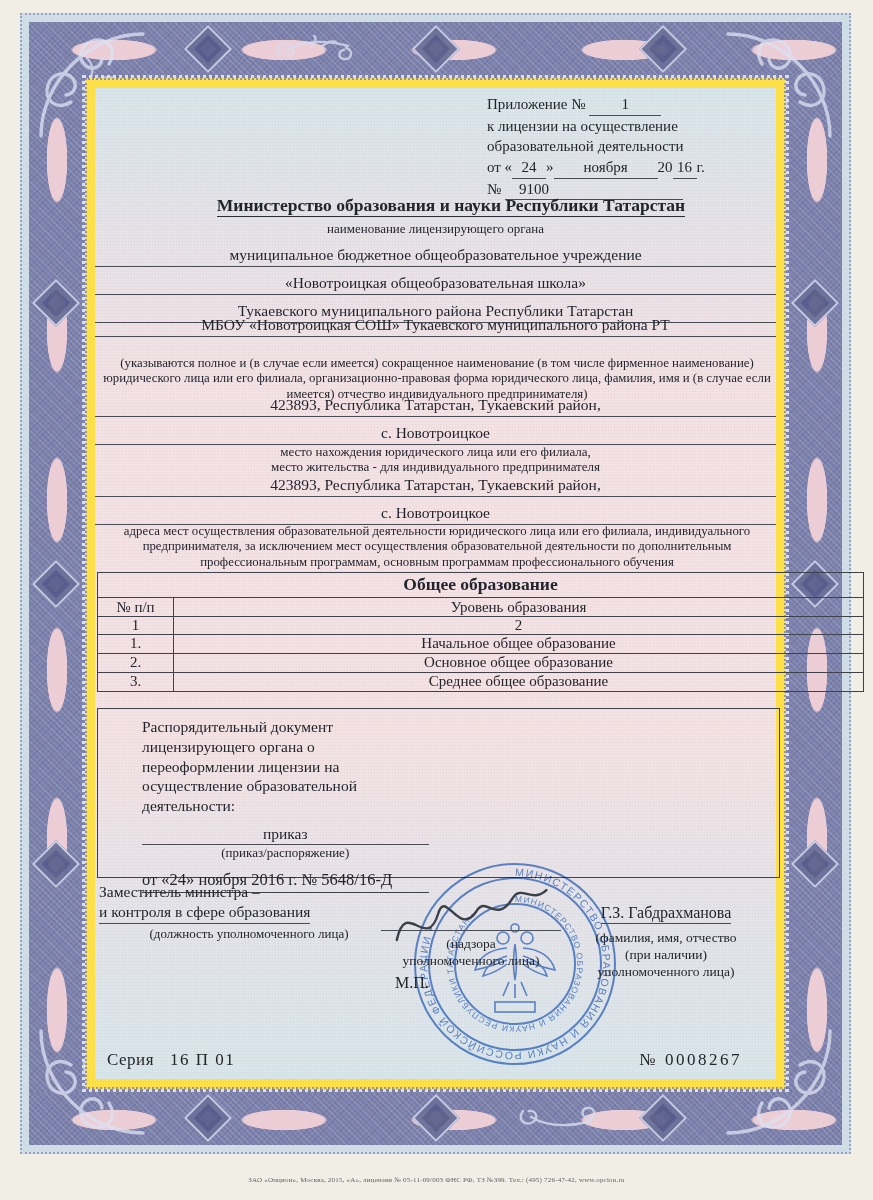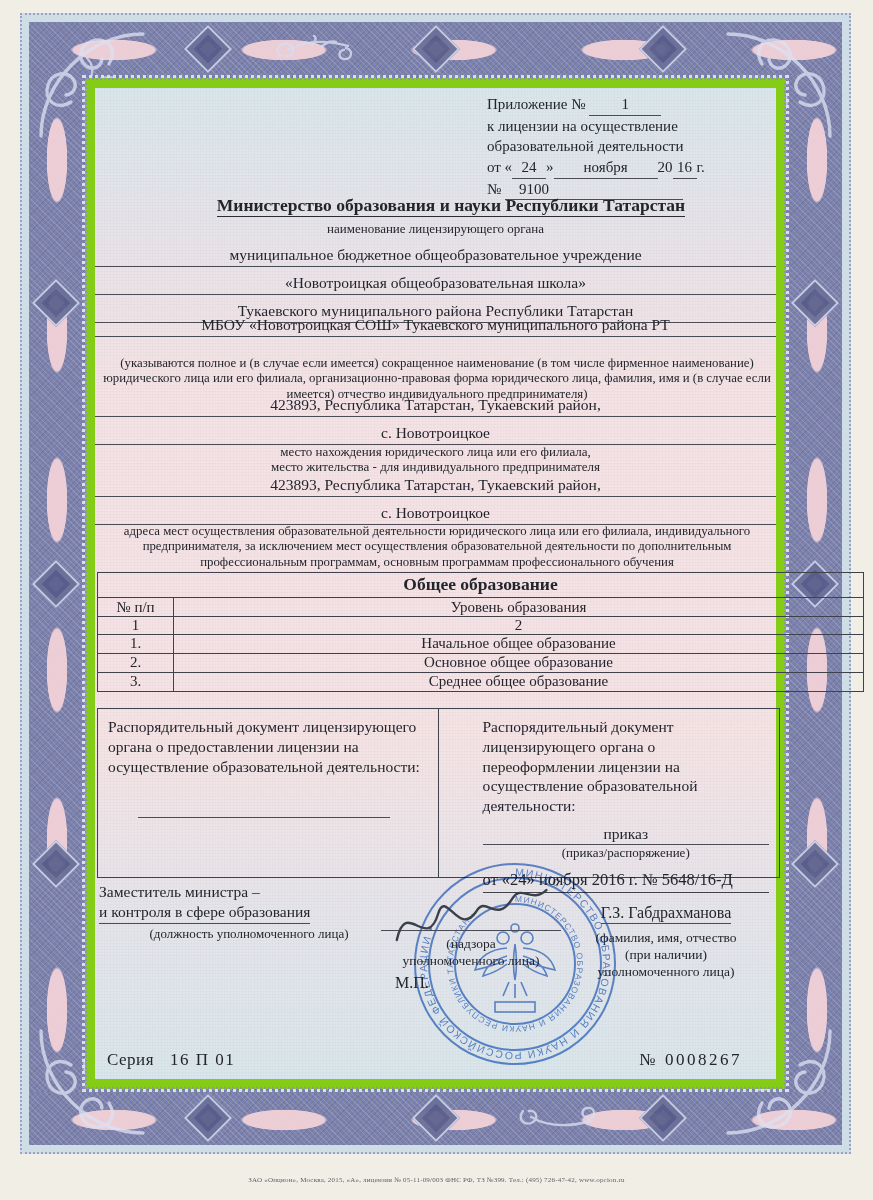--- a/index.html
+++ b/index.html
@@ -51,21 +51,21 @@
     background:#5e648f;
     border:2px solid #c9cee6;
     transform:rotate(45deg);
     box-shadow: inset 0 0 0 5px #6b7199, inset 0 0 0 9px #575d8a;
     opacity:.95;
   }
   .flourish { position:absolute; opacity:.9; }
 
   .strip { 
     position:absolute; left:56px; right:56px; top:56px; bottom:56px;
-    background:#84cc16;
+    background:#fde047;
     border:2px dotted #8d93bd;
     padding:8px;
   }
   .content {
     position:relative; width:100%; height:100%;
     background:
       repeating-linear-gradient(0deg, rgba(130,150,175,.05) 0 1px, transparent 1px 3px),
       repeating-linear-gradient(90deg, rgba(160,130,150,.04) 0 1px, transparent 1px 3px),
       linear-gradient(180deg, #d9e6eb 0%, #e6e3e8 14%, #f4e2e4 30%, #f5e3e4 66%, #e6e4e9 82%, #d9e6eb 100%);
     font-size:15.5px;
@@ -273,24 +273,20 @@
               <td>Основное общее образование</td>
             </tr>
             <tr>
               <td>3.</td>
               <td>Среднее общее образование</td>
             </tr>
           </tbody>
             </table>
 
           <div class="orders">
-            <div class="cell left">
-              <div>Распорядительный документ лицензирующего органа о предоставлении лицензии на осуществление образовательной деятельности:</div>
-              <div class="abs" style="left:40px; top:108px; width:252px; border-bottom:1px solid #4a4c55"></div>
-            </div>
             <div class="cell right">
               <div>Распорядительный документ лицензирующего органа о переоформлении лицензии на осуществление образовательной деятельности:</div>
               <div class="ctr" style="margin-top:8px; border-bottom:1px solid #4a4c55">приказ</div>
               <div class="ctr small">(приказ/распоряжение)</div>
               <div style="margin-top:9px; font-size:16.5px; border-bottom:1.2px solid #3f414b; padding-bottom:2px">от «24»   ноября 2016 г. №  5648/16-Д</div>
             </div>
           </div>
 
           <svg class="abs stamp" viewBox="0 0 208 208">
             <defs>

